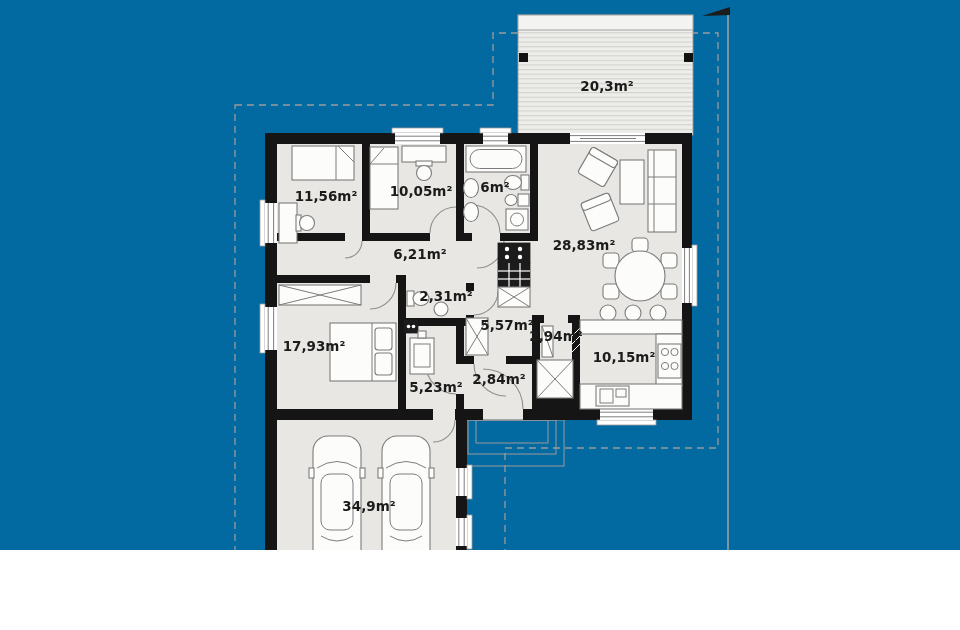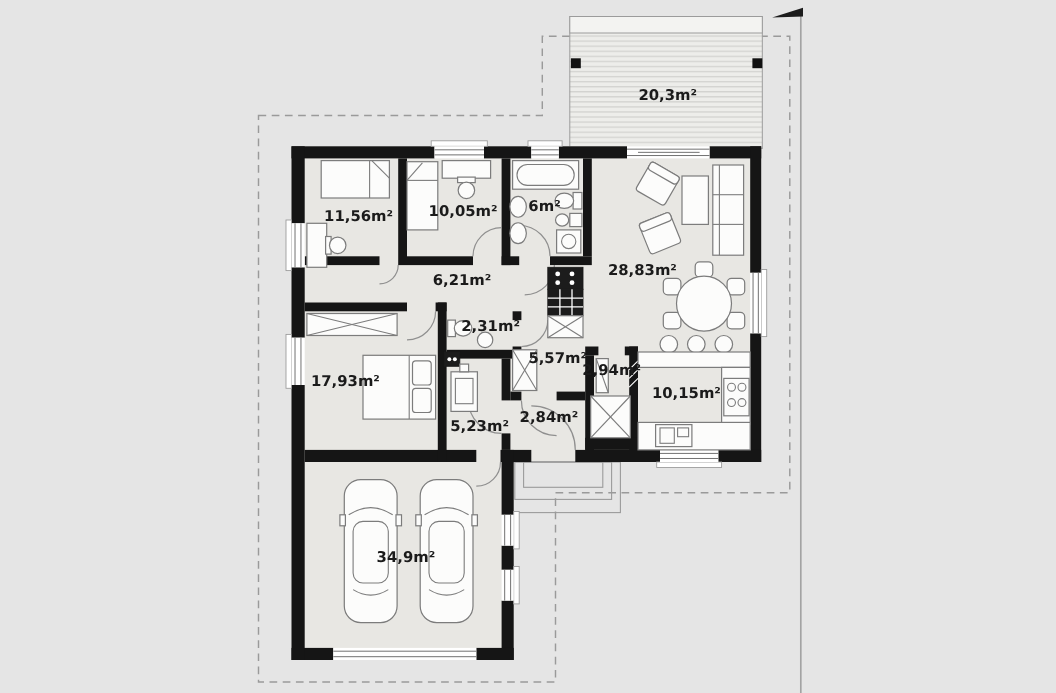--- a/index.html
+++ b/index.html
@@ -1,16 +1,16 @@
 <!DOCTYPE html>
 <html><head>
 <meta charset="utf-8">
 <style>
   html,body{margin:0;padding:0;background:#ffffff;}
-  .canvas{position:relative;width:960px;height:630px;background:#e5e5e5;overflow:hidden;
+  .canvas{position:relative;width:960px;height:550px;background:#0369a1;overflow:hidden;
           font-family:"DejaVu Sans",sans-serif;}
   svg{position:absolute;left:0;top:0;}
   .wall{fill:#151515;}
   .floor{fill:#e8e7e3;}
   .furn{fill:#fcfcfb;stroke:#7c7c7c;stroke-width:1.1;}
   .furnD{fill:#1c1c1c;stroke:#1c1c1c;stroke-width:0.8;}
   .fline{stroke:#7c7c7c;stroke-width:1;fill:none;}
   .thin{stroke:#6f6f6f;stroke-width:0.9;fill:none;}
   .arc{stroke:#8f8f8f;stroke-width:1.1;fill:none;}
   .win{fill:#ffffff;}

